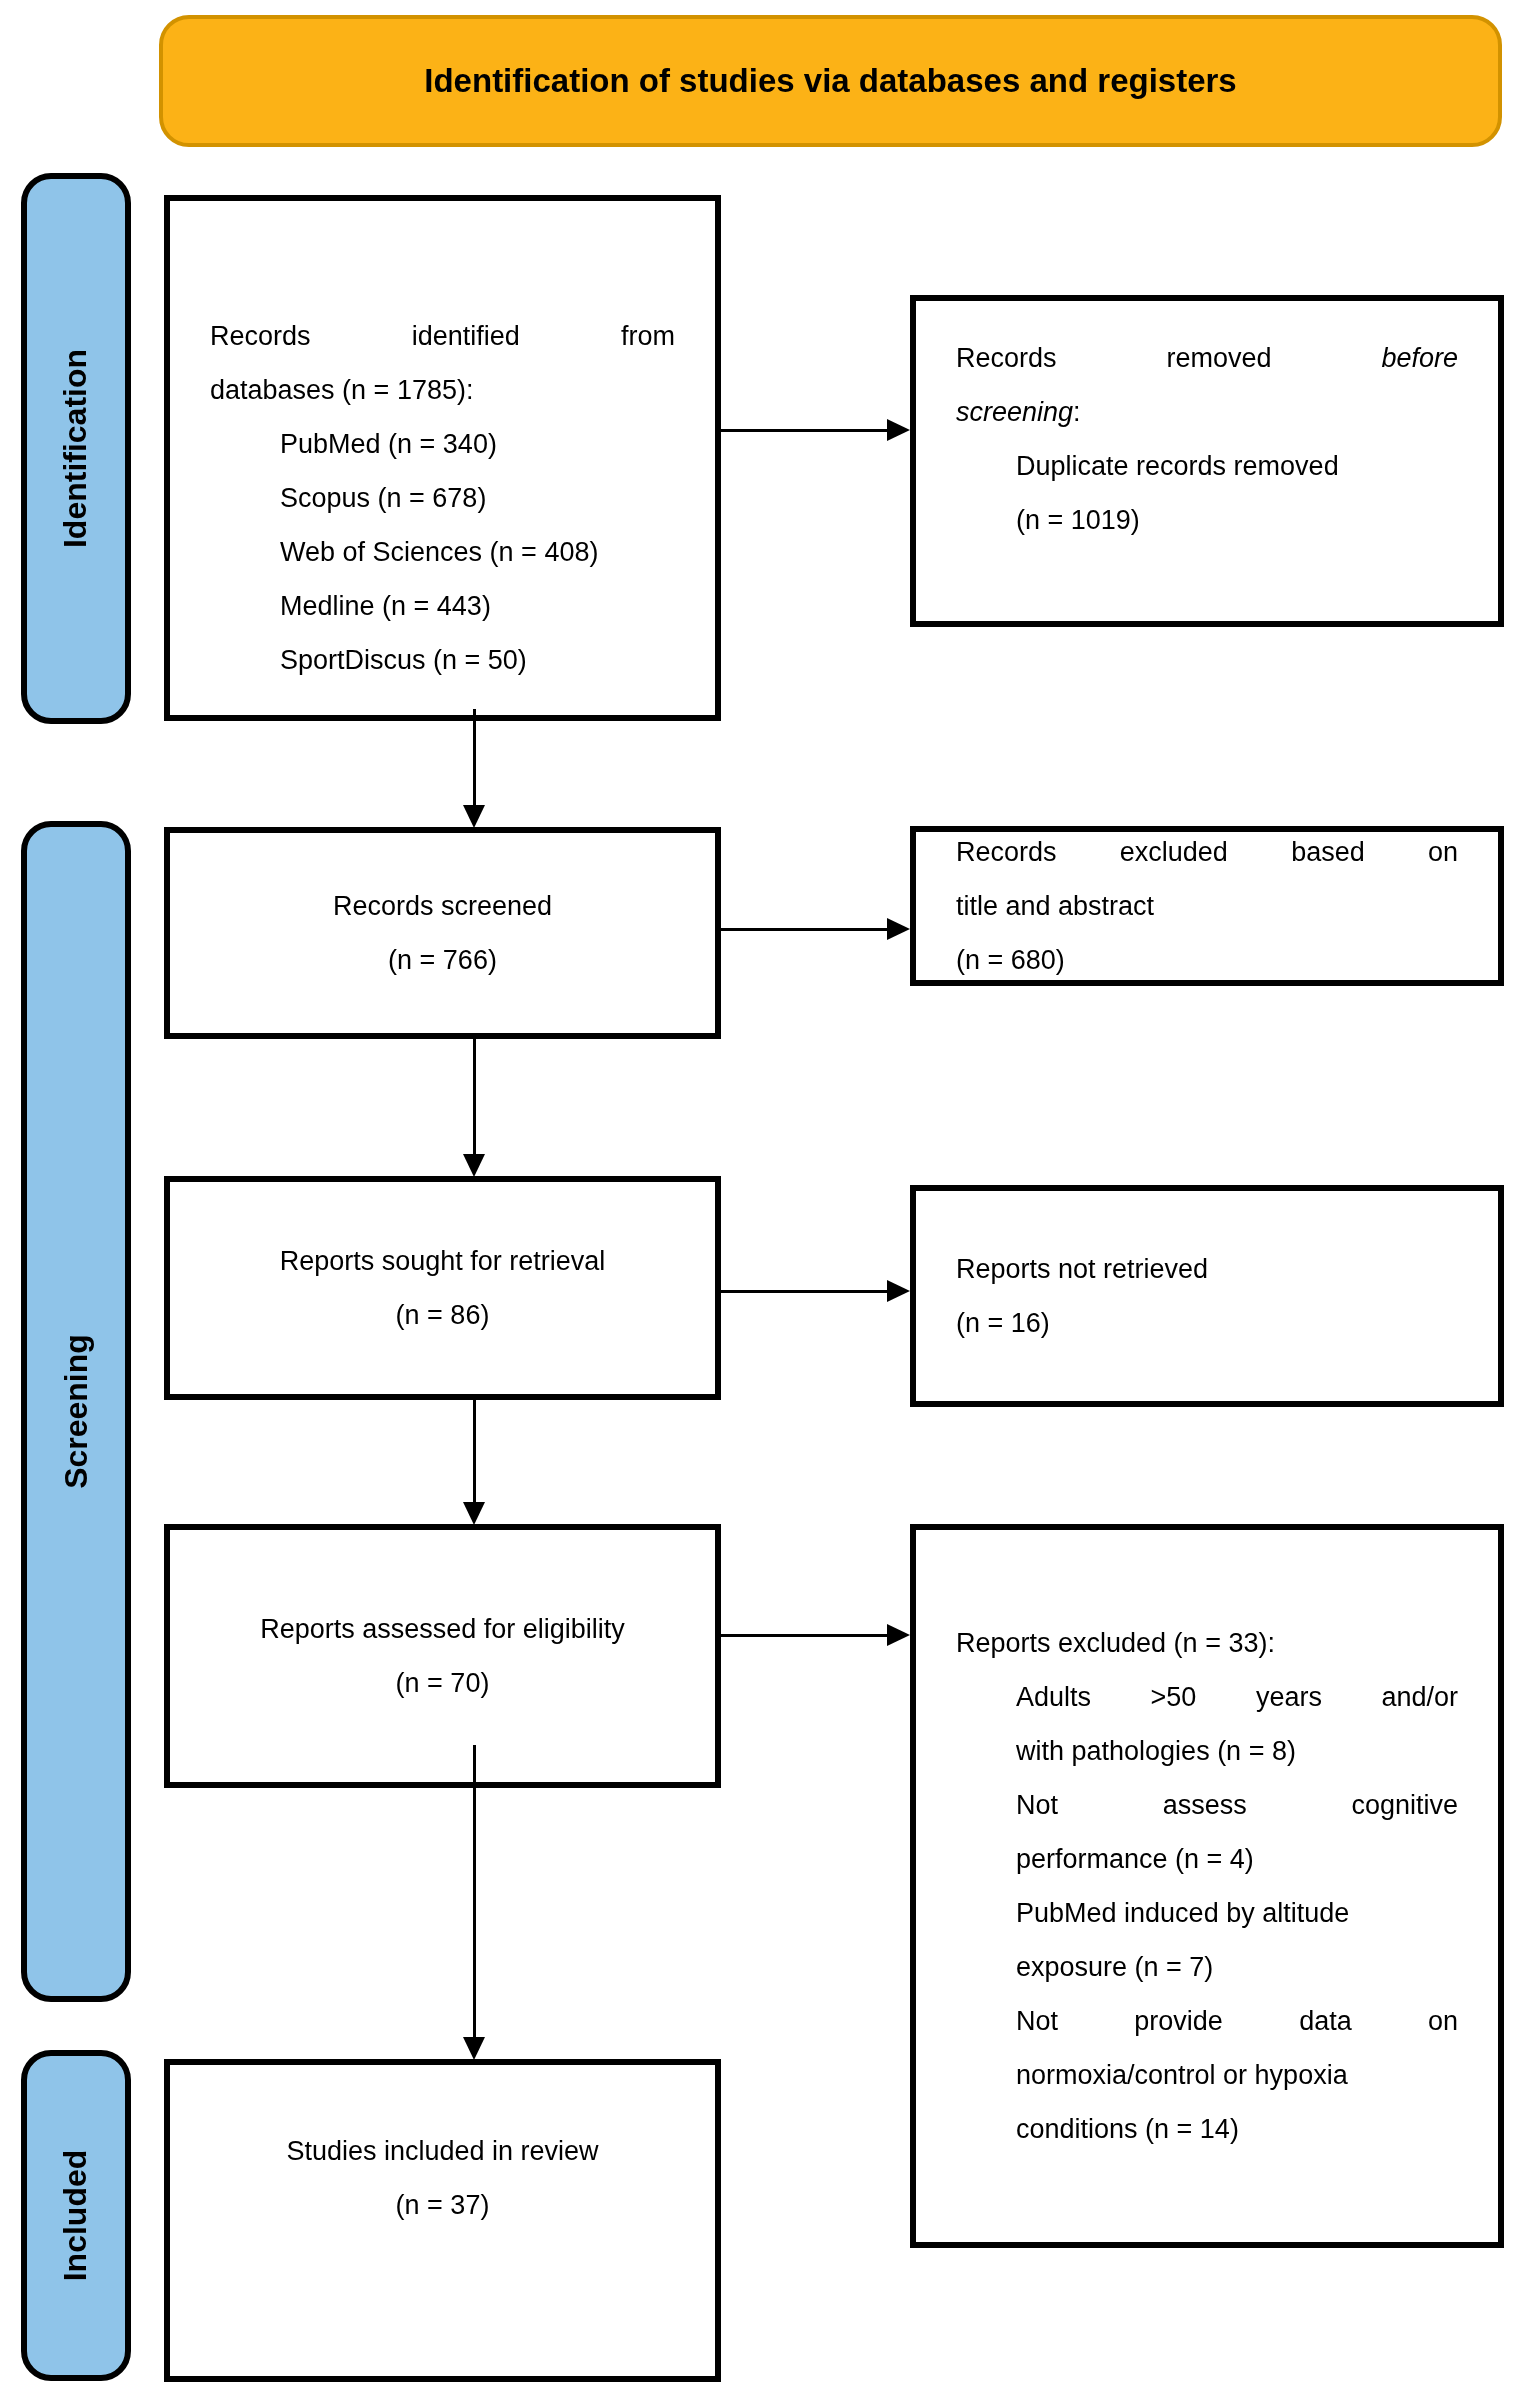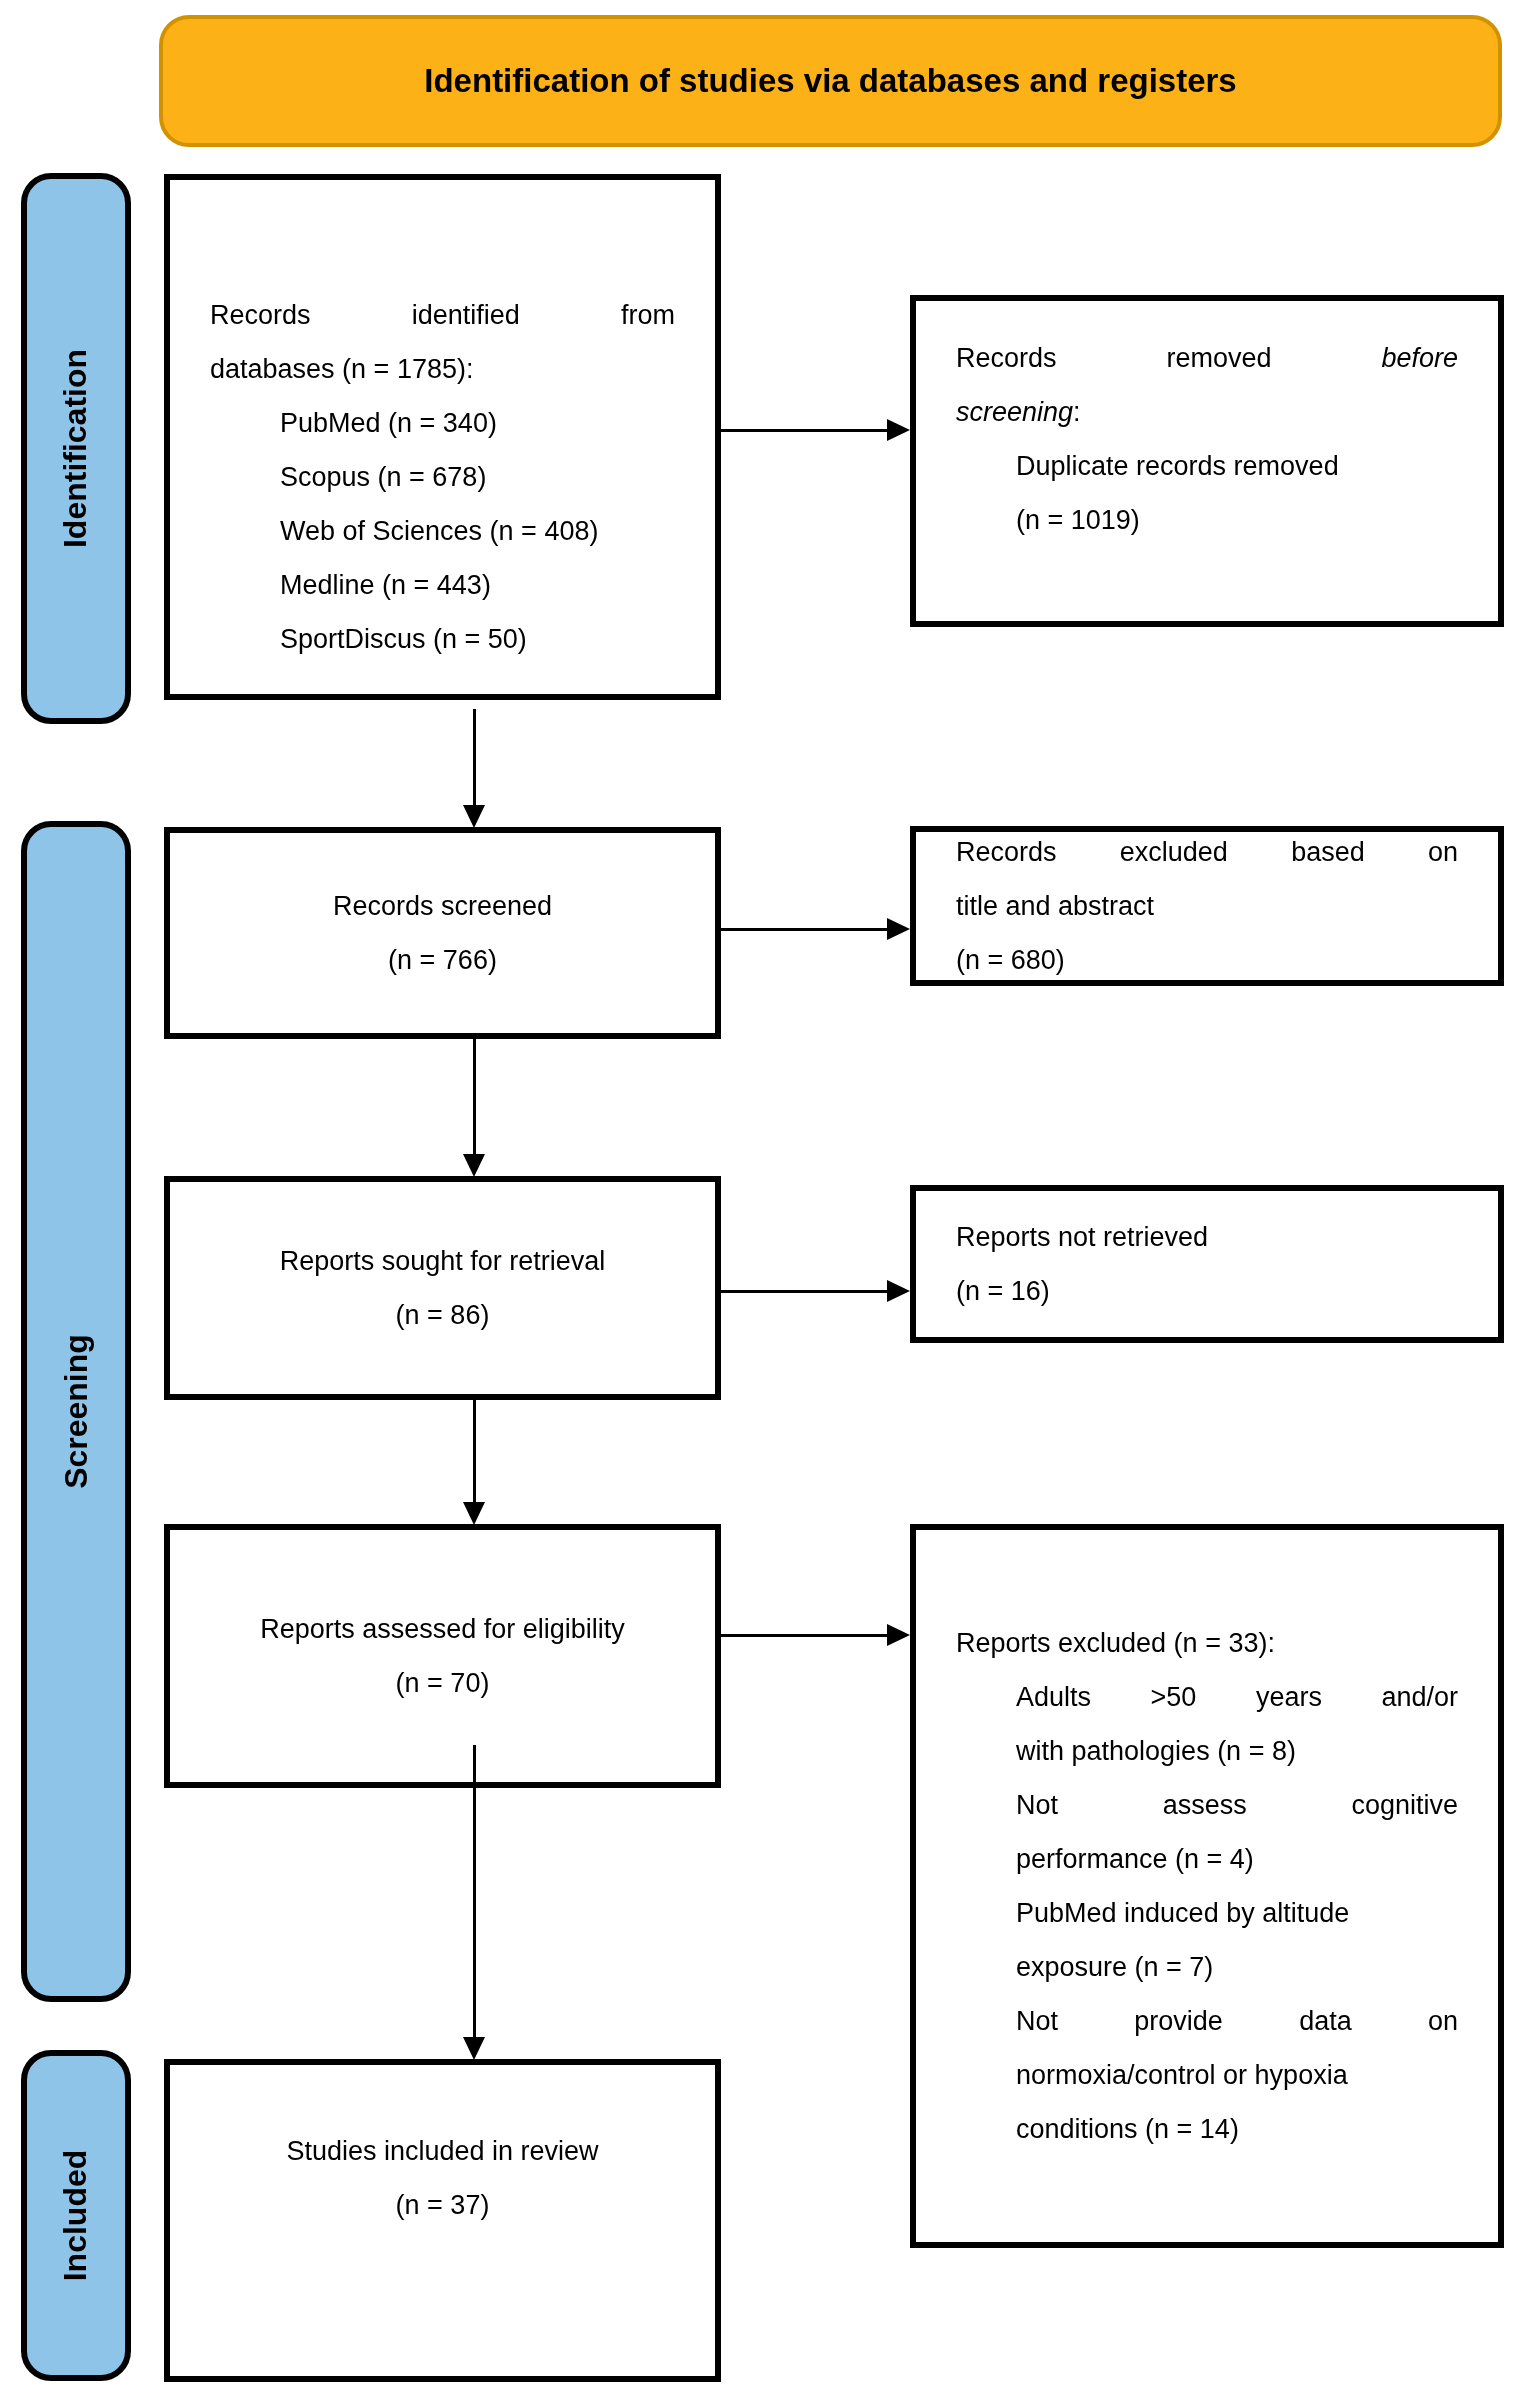--- a/index.html
+++ b/index.html
@@ -95,21 +95,21 @@
   <div class="stage" style="left:21px; top:173px; width:110px; height:551px;">
     <span class="vtext">Identification</span>
   </div>
   <div class="stage" style="left:21px; top:821px; width:110px; height:1181px;">
     <span class="vtext">Screening</span>
   </div>
   <div class="stage" style="left:21px; top:2050px; width:110px; height:331px;">
     <span class="vtext">Included</span>
   </div>
 
-  <div class="box" style="left:164px; top:174px; width:557px; height:526px; padding-top:80px;">
+  <div class="box" style="left:164px; top:195px; width:557px; height:526px; padding-top:80px;">
     <div class="ln just">Records identified from</div>
     <div class="ln">databases (n = 1785):</div>
     <div class="ln ind">PubMed (n = 340)</div>
     <div class="ln ind">Scopus (n = 678)</div>
     <div class="ln ind">Web of Sciences (n = 408)</div>
     <div class="ln ind">Medline (n = 443)</div>
     <div class="ln ind">SportDiscus (n = 50)</div>
   </div>
 
   <div class="box" style="left:164px; top:827px; width:557px; height:212px;">
@@ -138,21 +138,21 @@
     <div class="ln ind2">Duplicate records removed</div>
     <div class="ln ind2">(n = 1019)</div>
   </div>
 
   <div class="box" style="left:910px; top:826px; width:594px; height:160px;">
     <div class="ln just">Records excluded based on</div>
     <div class="ln">title and abstract</div>
     <div class="ln">(n = 680)</div>
   </div>
 
-  <div class="box" style="left:910px; top:1185px; width:594px; height:158px;">
+  <div class="box" style="left:910px; top:1185px; width:594px; height:222px;">
     <div class="ln">Reports not retrieved</div>
     <div class="ln">(n = 16)</div>
   </div>
 
   <div class="box" style="left:910px; top:1524px; width:594px; height:724px;">
     <div class="ln">Reports excluded (n = 33):</div>
     <div class="ln ind2 just">Adults &gt;50 years and/or</div>
     <div class="ln ind2">with pathologies (n = 8)</div>
     <div class="ln ind2 just">Not assess cognitive</div>
     <div class="ln ind2">performance (n = 4)</div>

